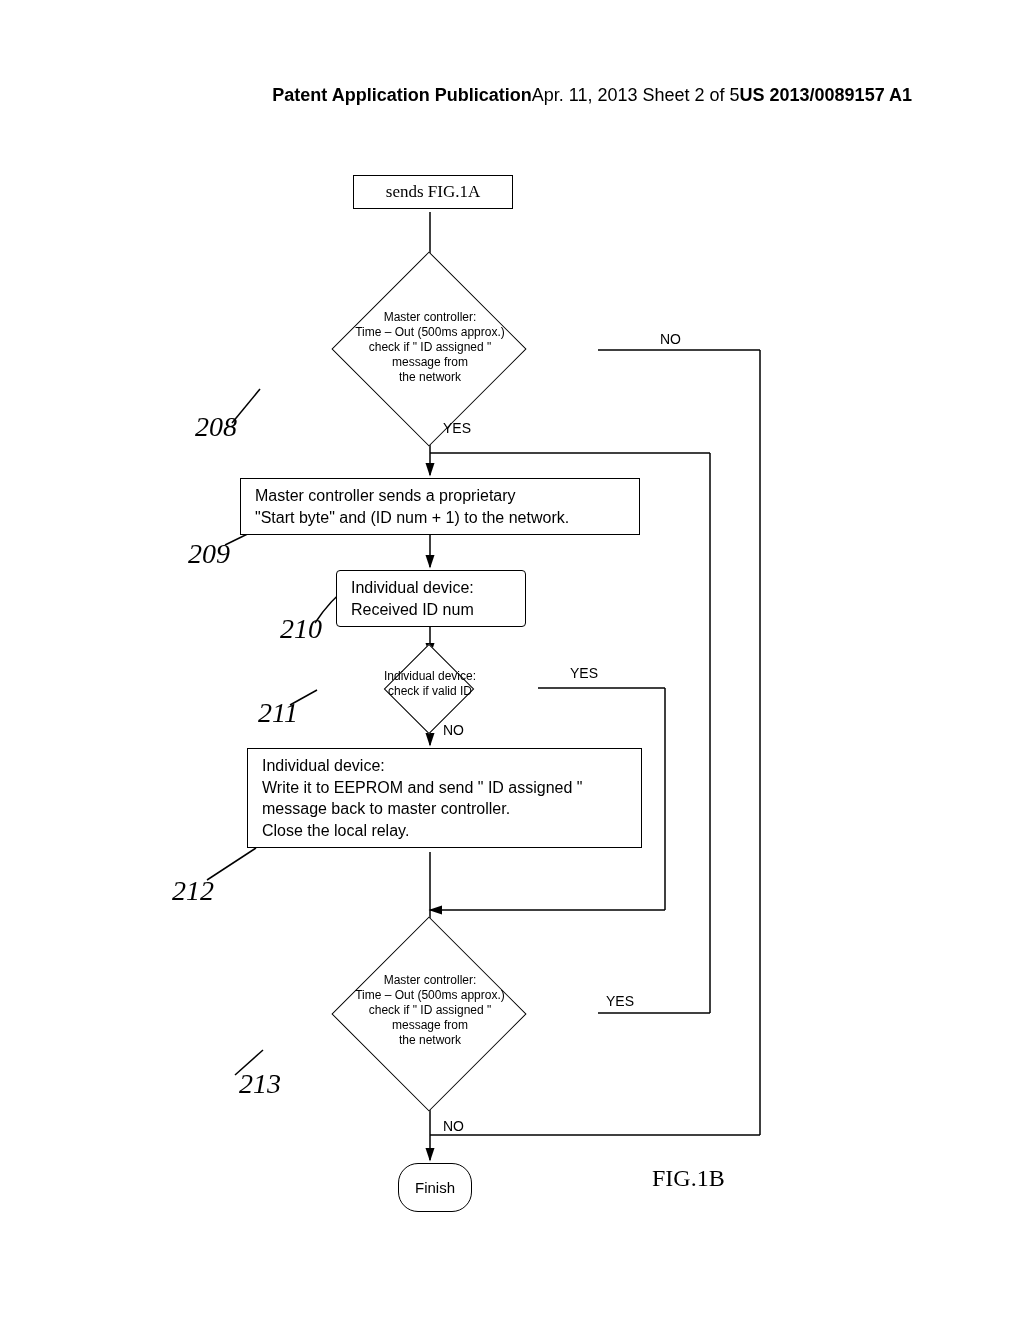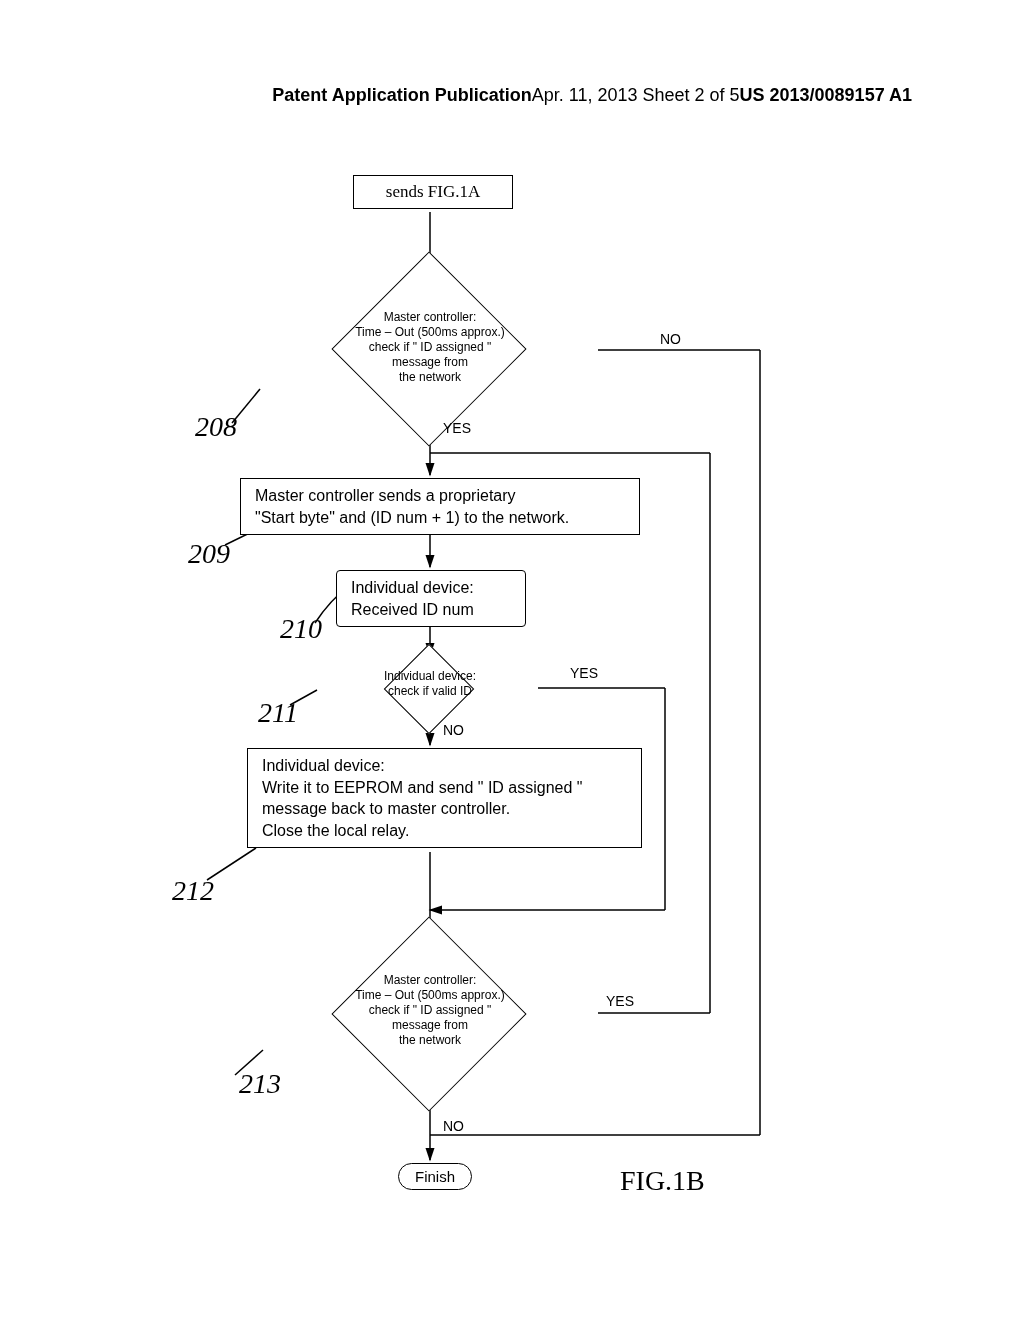--- a/index.html
+++ b/index.html
@@ -5,24 +5,24 @@
     * { margin: 0; padding: 0; box-sizing: border-box; }
     body { width: 1024px; height: 1320px; font-family: Arial, sans-serif; position: relative; background: white; }
     .header { position: absolute; top: 85px; left: 0; width: 100%; padding: 0 112px; display: flex; justify-content: flex-end; font-size: 18px; font-weight: bold; }
     .header-left { }
     .header-center { font-weight: normal; }
     .header-right { }
     .diagram { position: absolute; top: 145px; left: 0; width: 1024px; height: 1100px; }
     .shape { position: absolute; }
     .rect { border: 1.5px solid #000; background: white; padding: 6px 14px; font-size: 16px; }
     .diamond { border: 1.5px solid #000; background: white; transform: rotate(45deg); }
-    .terminal { border: 1.5px solid #000; border-radius: 20px; padding: 4px 16px; font-size: 15px; background: white; }
+    .terminal { border: 1.5px solid #000; border-radius: 20px; padding: 15px 16px; font-size: 15px; background: white; }
     .ref { position: absolute; font-size: 28px; font-style: italic; font-family: 'Times New Roman', serif; }
     .label { position: absolute; font-size: 14px; }
-    .figlabel { position: absolute; font-size: 28px; font-family: 'Times New Roman', serif; }
+    .figlabel { position: absolute; font-size: 24px; font-family: 'Times New Roman', serif; margin-left: 32px; }
     svg.lines { position: absolute; top: 0; left: 0; width: 1024px; height: 1100px; pointer-events: none; }
     .process-text { font-size: 16px; line-height: 1.35; }
     .dtext { position: absolute; text-align: center; font-size: 12px; line-height: 1.25; }
     .rcorner { border-radius: 4px; }
   </style>
 </head>
 <body>
 
 <div class="header">
   <span class="header-left">Patent Application Publication</span>

